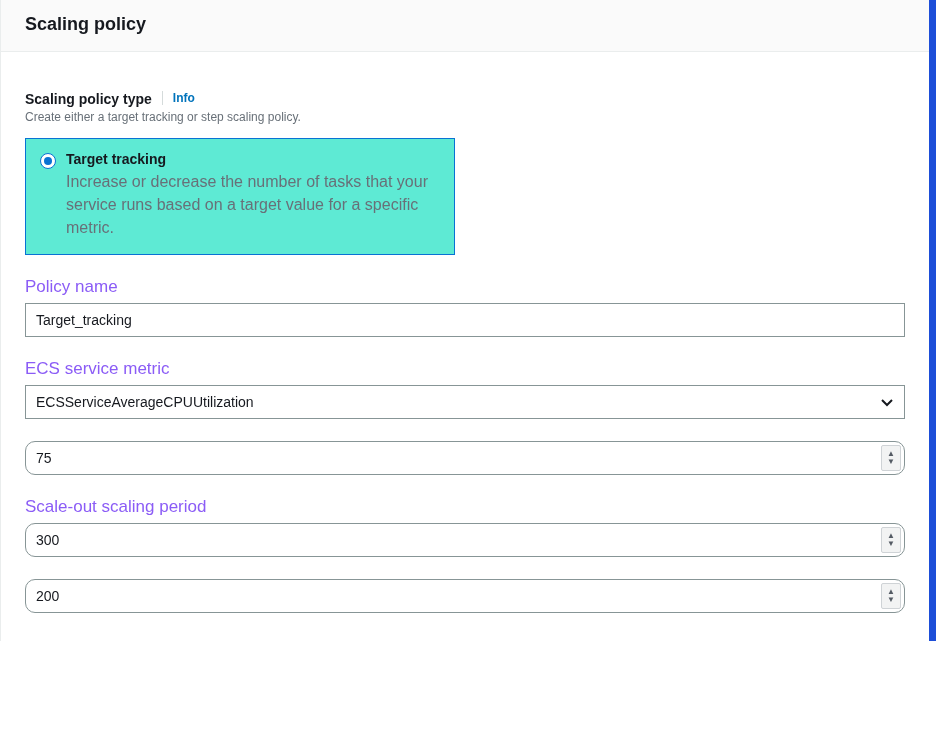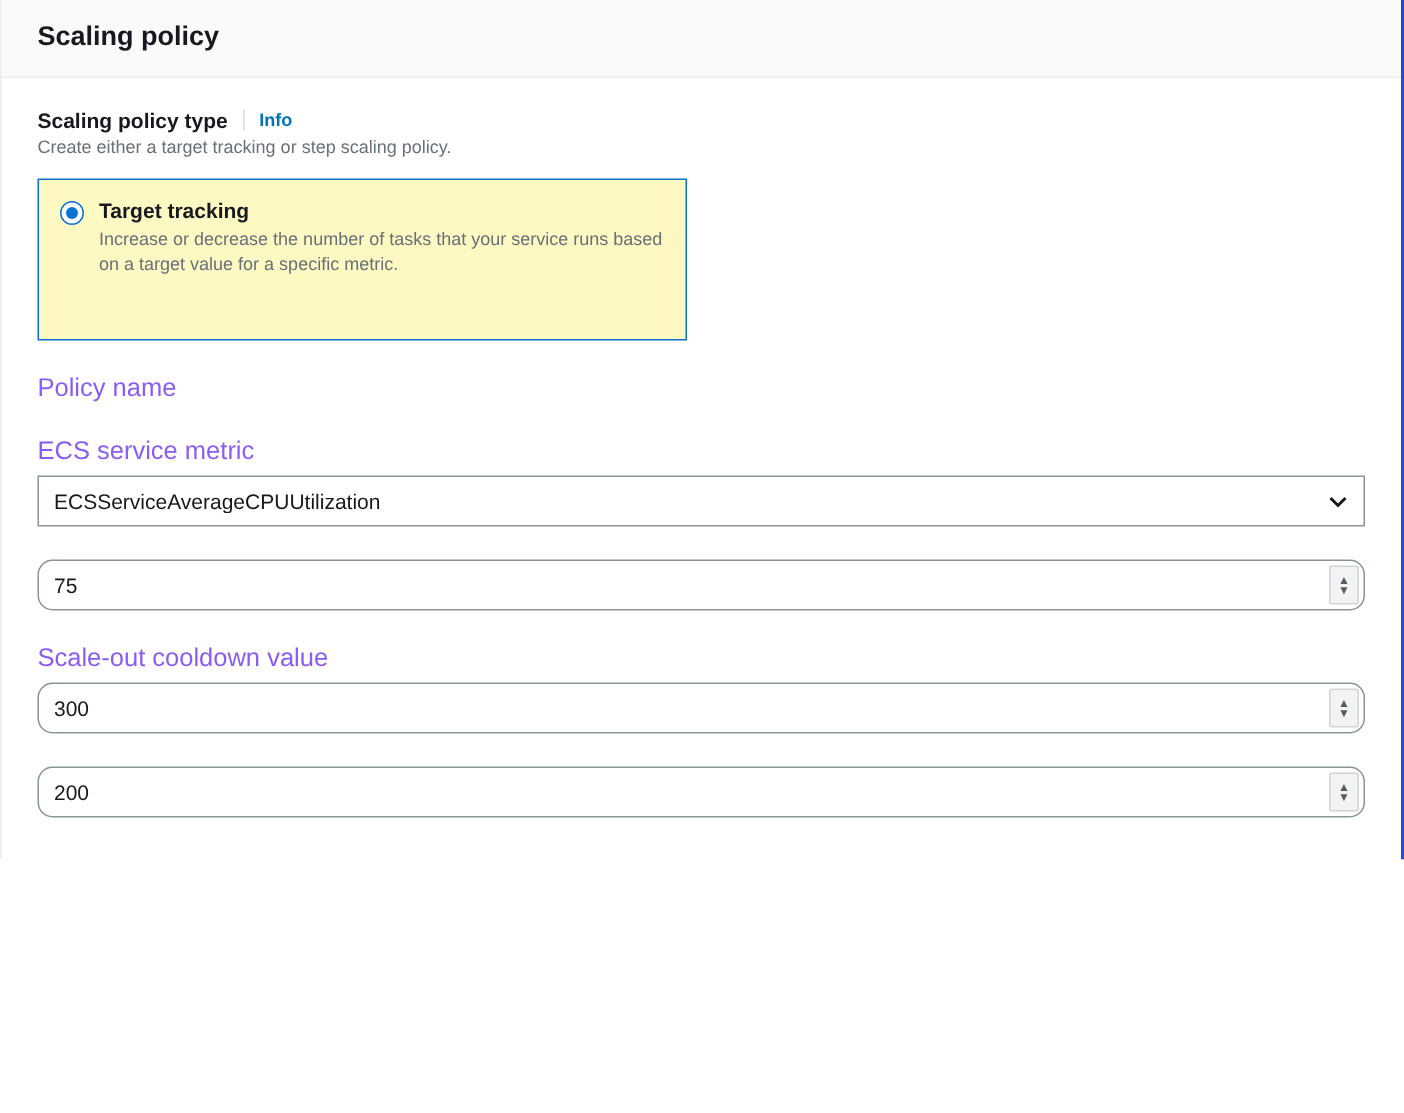--- a/index.html
+++ b/index.html
@@ -5,39 +5,40 @@
   * { box-sizing: border-box; margin: 0; padding: 0; }
   body {
     font-family: "Amazon Ember", "Helvetica Neue", Arial, sans-serif;
     background: #ffffff;
     color: #16191f;
     font-size: 14px;
   }
   .panel {
     width: 936px;
     border-left: 1px solid #eaeded;
-    border-right: 2px solid #1d4ed8;
+    border-right: 7px solid #1d4ed8;
   }
   .panel-header {
     background: #fafafa;
     border-bottom: 1px solid #eaeded;
     padding: 14px 24px 16px 24px;
   }
   .panel-title {
     font-size: 18px;
     font-weight: 700;
     color: #16191f;
   }
   .panel-body {
     padding: 20px 24px 28px 24px;
   }
   .section-label-row {
     display: flex;
-    align-items: center;
+    align-items: flex-start;
     gap: 10px;
+    margin-top: 19px;
   }
   .section-label {
     font-size: 14px;
     font-weight: 700;
     color: #16191f;
   }
   .divider {
     width: 1px;
     height: 14px;
     background: #d5dbdb;
@@ -64,21 +65,21 @@
     padding: 12px 14px 14px 14px;
     display: flex;
     align-items: flex-start;
     gap: 10px;
     cursor: pointer;
     min-height: 108px;
     background: #ffffff;
   }
   .radio-card.selected {
     border: 1px solid #0972d3;
-    background: #fef9c3;
+    background: #5eead4;
     justify-content: center;
   }
   .radio-outer {
     width: 16px;
     height: 16px;
     border-radius: 50%;
     border: 1px solid #545b64;
     flex-shrink: 0;
     margin-top: 2px;
     display: flex;
@@ -95,21 +96,21 @@
     border-radius: 50%;
     background: #0972d3;
   }
   .radio-content { flex: 1; }
   .radio-title {
     font-size: 14px;
     font-weight: 700;
     color: #16191f;
   }
   .radio-desc {
-    font-size: 12px;
+    font-size: 16px;
     color: #687078;
     margin-top: 3px;
     line-height: 1.45;
   }
   .field-group { margin-top: 22px; }
   .field-label {
     font-size: 17px;
     font-weight: 400;
     color: #8b5cf6;
     margin-bottom: 6px;
@@ -191,20 +192,21 @@
           <div class="radio-title">Target tracking</div>
           <div class="radio-desc">Increase or decrease the number of tasks that your service runs based on a target value for a specific metric.</div>
         </div>
       </div>
 
 
     </div>
 
     <div class="field-group">
       <label class="field-label">Policy name</label>
+      <input type="text" class="text-input" value="Target_tracking" style="">
     </div>
 
     <div class="field-group">
       <label class="field-label">ECS service metric</label>
       <div class="select-wrap">
         <select class="select-input">
           <option>ECSServiceAverageCPUUtilization</option>
         </select>
         <span class="select-caret">
           <svg width="12" height="8" viewBox="0 0 12 8">
@@ -218,21 +220,21 @@
       <div class="number-wrap">
         <input type="text" class="number-input" value="75" style="">
         <span class="stepper">
             <span>▲</span>
             <span>▼</span>
           </span>
       </div>
     </div>
 
     <div class="field-group">
-      <label class="field-label">Scale-out cooldown value</label>
+      <label class="field-label">Scale-out scaling period</label>
       <div class="number-wrap">
         <input type="text" class="number-input" value="300" style="">
         <span class="stepper">
             <span>▲</span>
             <span>▼</span>
           </span>
       </div>
     </div>
 
     <div class="field-group">

